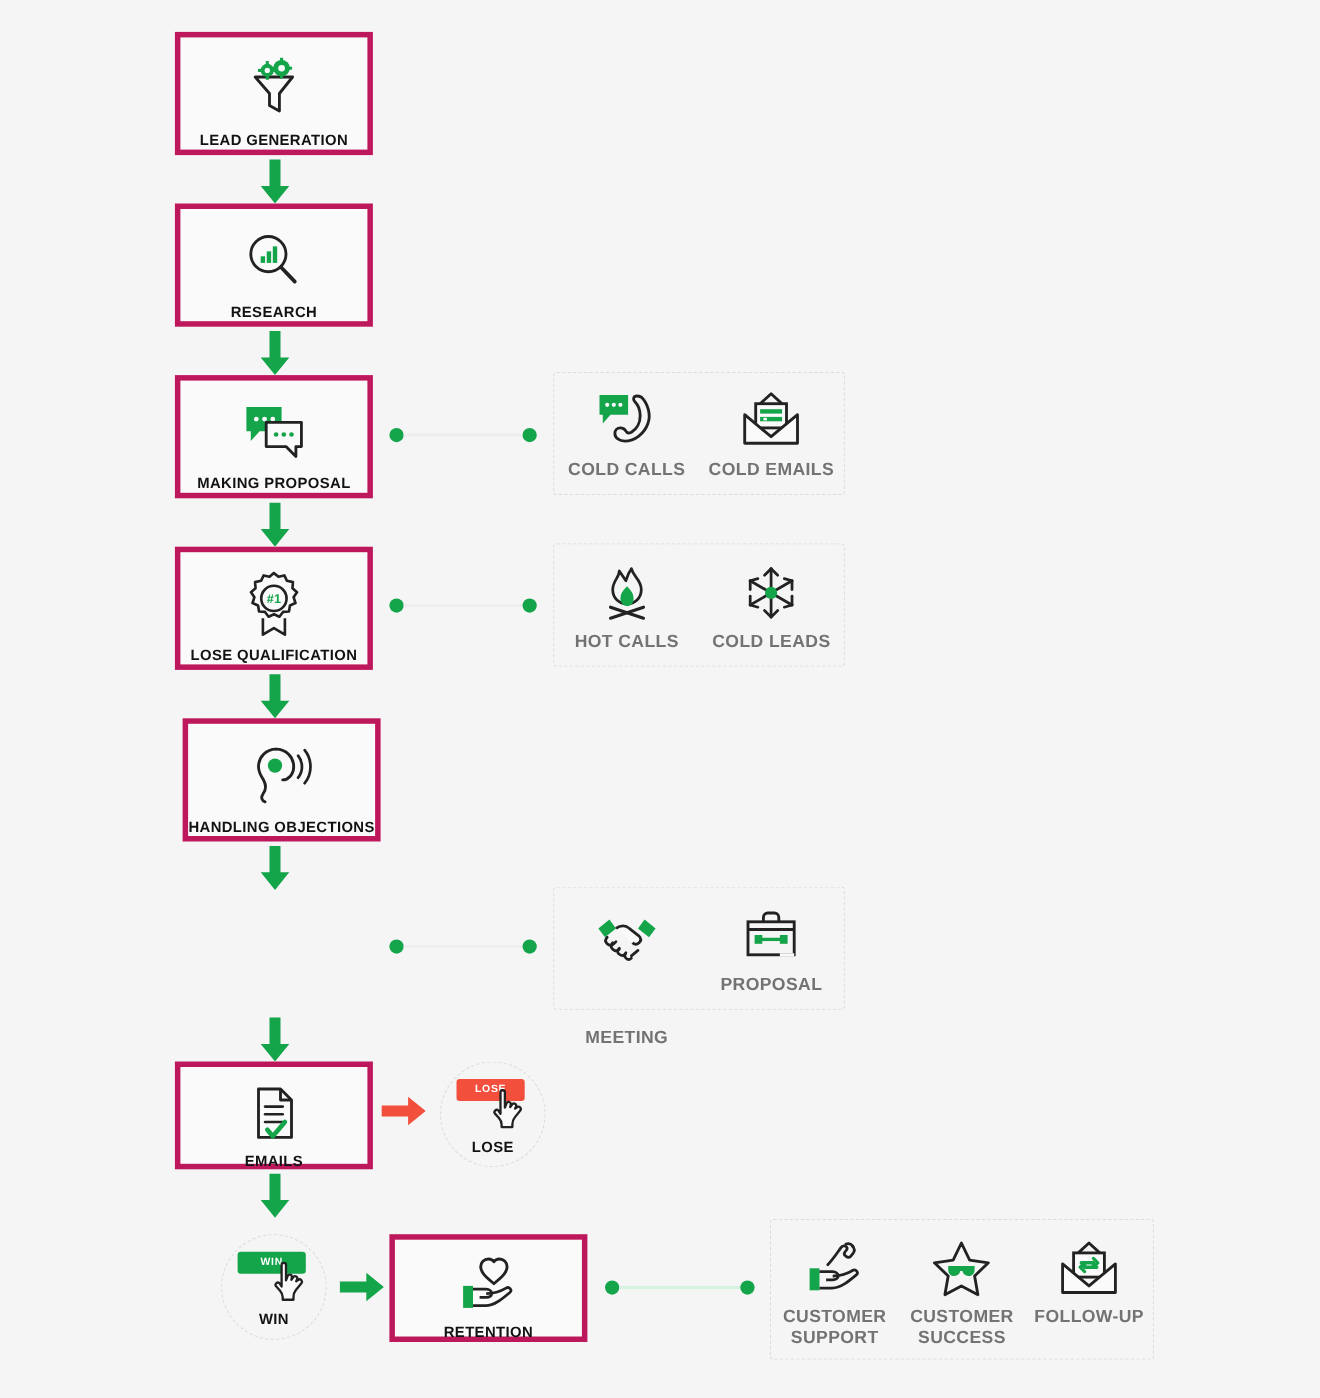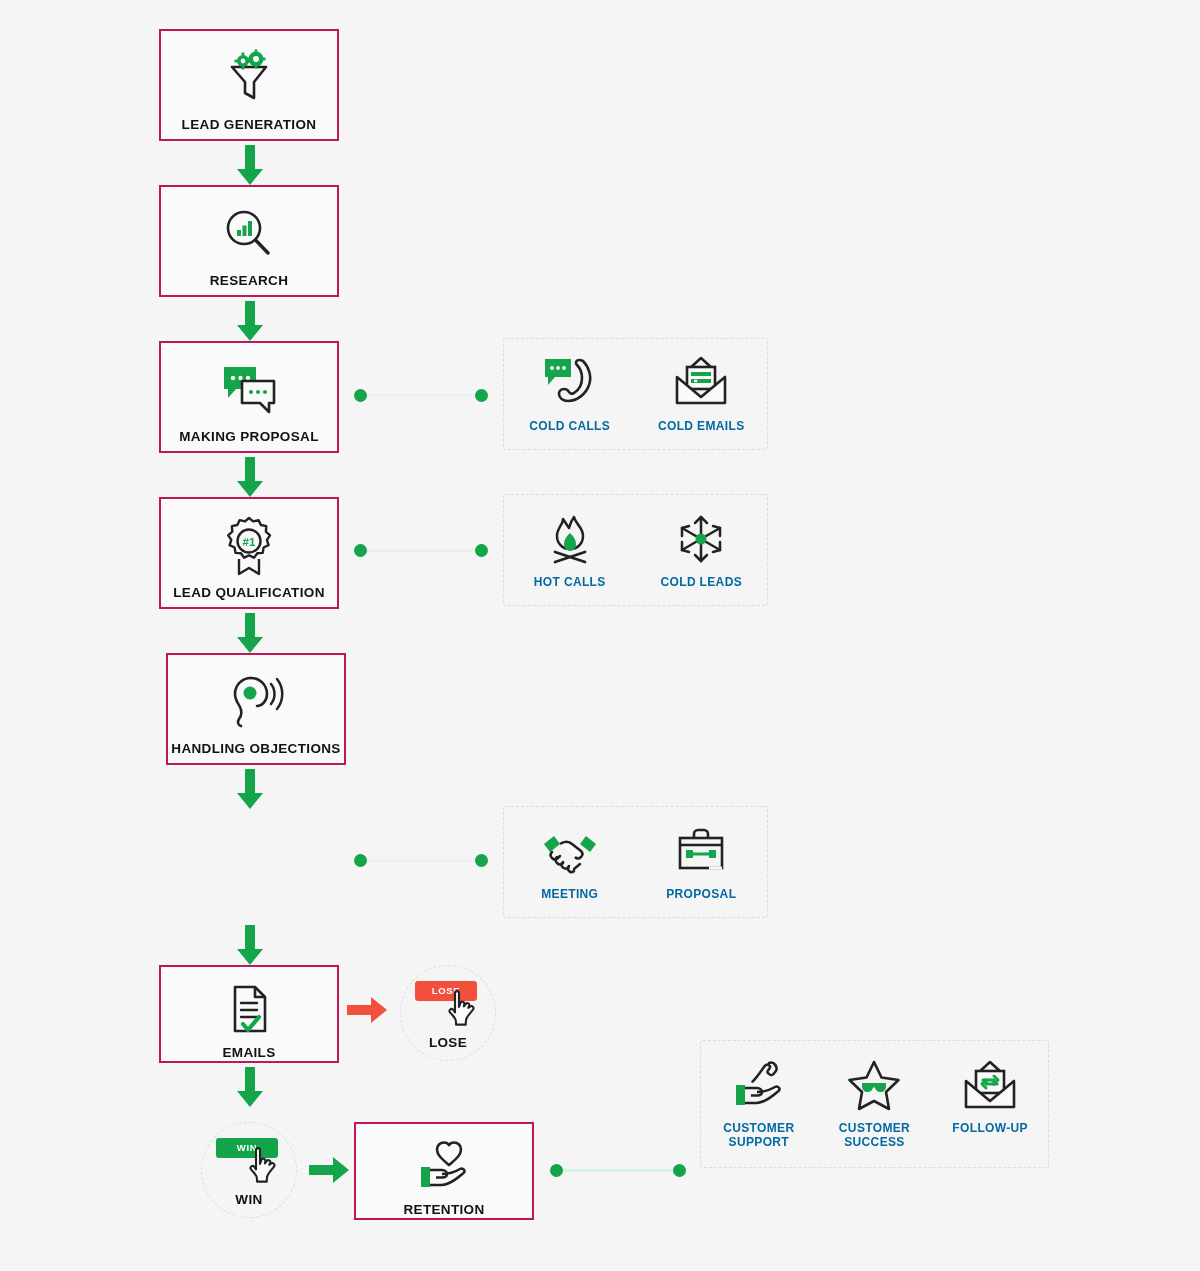--- a/index.html
+++ b/index.html
@@ -10,21 +10,21 @@
     position:relative;
     overflow:hidden;
     -webkit-font-smoothing:antialiased;
   }
   .canvas{position:absolute;left:0;top:0;width:1200px;height:1271px;}
 
   
   .stage{
     position:absolute;
     background:#fafafa;
-    border:2px solid #be185d;
+    border:5px solid #be185d;
     box-sizing:border-box;
     display:flex;
     flex-direction:column;
     align-items:center;
     justify-content:flex-start;
   }
   .stage .ico{
     display:flex;align-items:center;justify-content:center;
     height:66px;margin-top:14px;
   }
@@ -49,22 +49,22 @@
     justify-content:space-around;
   }
   .branch .sub{
     display:flex;flex-direction:column;align-items:center;
     padding-top:14px;
   }
   .branch .sub .ico{
     height:62px;display:flex;align-items:center;justify-content:center;
   }
   .branch .sub .cap{
-    font-size:12px;font-weight:bold;letter-spacing:.35px;
-    color:#0369a1;text-align:center;line-height:1.18;margin-top:4px;
+    font-size:16px;font-weight:bold;letter-spacing:.35px;
+    color:#737373;text-align:center;line-height:1.18;margin-top:4px;
   }
 
   
   .dotline{position:absolute;display:flex;align-items:center;}
   .dotline .dot{width:13px;height:13px;border-radius:50%;background:#14a44a;flex:0 0 auto;}
   .dotline .ln{height:3px;flex:1 1 auto;background:#eeeeee;}
   .dotline.tinted .ln{background:#d6f2e0;}
 
   
   .arrow-down{position:absolute;}
@@ -215,21 +215,21 @@
 
   <div class="stage" style="left:159px;top:497px;width:180px;height:112px;">
     <div class="ico">
       <svg width="60" height="62" viewBox="0 0 60 62">
         <path d="M30 3 l4.2 3.4 5.3 -1.3 2.4 4.9 5.4 1.2 -.4 5.5 4.1 3.7 -3.1 4.5 1.7 5.3 -5 2.3 -.9 5.4 -5.4 .4 -3.3 4.4 -4.9 -2.3 -4.9 2.3 -3.3 -4.4 -5.4 -.4 -.9 -5.4 -5 -2.3 1.7 -5.3 -3.1 -4.5 4.1 -3.7 -.4 -5.5 5.4 -1.2 2.4 -4.9 5.3 1.3 Z" fill="none" stroke="#222" stroke-width="2.4" stroke-linejoin="round"></path>
         <circle cx="30" cy="26" r="11.5" fill="none" stroke="#222" stroke-width="2.4"></circle>
         <text x="30" y="30.5" text-anchor="middle" font-family="Liberation Sans, sans-serif" font-size="11.5" font-weight="bold" fill="#14a44a">#1</text>
         <path d="M20 44 v15 l10 -6 10 6 v-15" fill="none" stroke="#222" stroke-width="2.4" stroke-linejoin="round"></path>
       </svg>
     </div>
-    <div class="cap">LEAD QUALIFICATION</div>
+    <div class="cap">LOSE QUALIFICATION</div>
   </div>
 
   <div class="dotline" style="left:354px;top:544px;width:134px;">
     <div class="dot"></div>
     <div class="ln"></div>
     <div class="dot"></div>
   </div>
 
   <div class="branch" style="left:503px;top:494px;width:265px;height:112px;">
     <div class="sub" style="width:50%;">
@@ -298,21 +298,21 @@
   </div>
 
 
   <div class="dotline" style="left:354px;top:854px;width:134px;">
     <div class="dot"></div>
     <div class="ln"></div>
     <div class="dot"></div>
   </div>
 
   <div class="branch" style="left:503px;top:806px;width:265px;height:112px;">
-    <div class="sub" style="width:50%;">
+    <div class="sub" style="width:50%;gap:48px;">
       <div class="ico">
         <svg width="64" height="56" viewBox="0 0 64 56">
           <path d="M6 20 L16 12 L22 20 L12 28 Z" fill="#14a44a"></path>
           <path d="M58 20 L48 12 L42 20 L52 28 Z" fill="#14a44a"></path>
           <path d="M22 20 c4 -3 9 -3 12 0 l9 7 c2 2 2 4 0 6 c-2 2 -4 2 -6 0" fill="#fafafa" stroke="#222" stroke-width="2.5" stroke-linejoin="round"></path>
           <path d="M14 28 c-2 2 -2 4 0 6 c2 2 4 2 6 0 l2 -2" fill="none" stroke="#222" stroke-width="2.5" stroke-linecap="round"></path>
           <path d="M19 33 c-2 2 -2 4 0 6 c2 2 4 2 6 0" fill="none" stroke="#222" stroke-width="2.5" stroke-linecap="round"></path>
           <path d="M25 38 c-2 2 -2 4 0 5.5 c2 1.5 4 1.5 5.5 0" fill="none" stroke="#222" stroke-width="2.5" stroke-linecap="round"></path>
           <path d="M31 42 c-1.5 1.5 -1.5 3.5 0 5 c1.5 1.5 3.5 1.5 5 0" fill="none" stroke="#222" stroke-width="2.5" stroke-linecap="round"></path>
           <path d="M36 45 l6 -5" fill="none" stroke="#222" stroke-width="2.5" stroke-linecap="round"></path>
@@ -413,21 +413,21 @@
     </div>
     <div class="cap">RETENTION</div>
   </div>
 
   <div class="dotline tinted" style="left:550px;top:1164px;width:136px;">
     <div class="dot"></div>
     <div class="ln"></div>
     <div class="dot"></div>
   </div>
 
-  <div class="branch" style="left:700px;top:1040px;width:349px;height:128px;">
+  <div class="branch" style="left:700px;top:1108px;width:349px;height:128px;">
     <div class="sub" style="width:33.33%;">
       <div class="ico">
         <svg width="62" height="54" viewBox="0 0 62 54">
           <path d="M47 6 c1.8 1.8 2 4.5 .5 6.5 l-2 2.5 c-1 1.2 -2.8 1.4 -4 .4 l-1 -.8 c-1 -.8 -1.2 -2.2 -.5 -3.2 l1.5 -2 c.8 -1 .6 -2.4 -.4 -3.2 c-1.6 -1.3 -3.6 -.4 -4.6 1 c-4 5.5 -7.5 11 -12 15.5" fill="none" stroke="#222" stroke-width="2.5" stroke-linecap="round" stroke-linejoin="round"></path>
           <path d="M41 4 c2.5 -1 5 0 6.5 2" fill="none" stroke="#222" stroke-width="2.5" stroke-linecap="round"></path>
           <rect x="8" y="26" width="9" height="20" fill="#14a44a"></rect>
           <path d="M17 29 h12 c3 0 5 2 5 4 c0 2 -2 3.5 -5 3.5 h-6" fill="none" stroke="#222" stroke-width="2.5" stroke-linejoin="round"></path>
           <path d="M29 33 c8 0 13 -2 18 -5 c3 -1.8 6 1.8 3.5 4 c-6 5 -14 12 -22 12 H17" fill="none" stroke="#222" stroke-width="2.5" stroke-linejoin="round"></path>
         </svg>
       </div>

